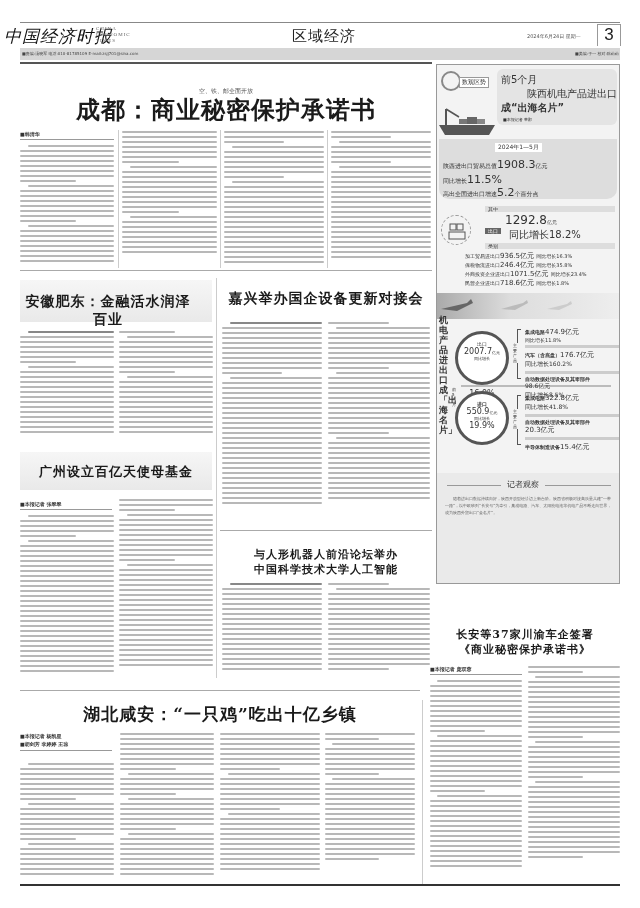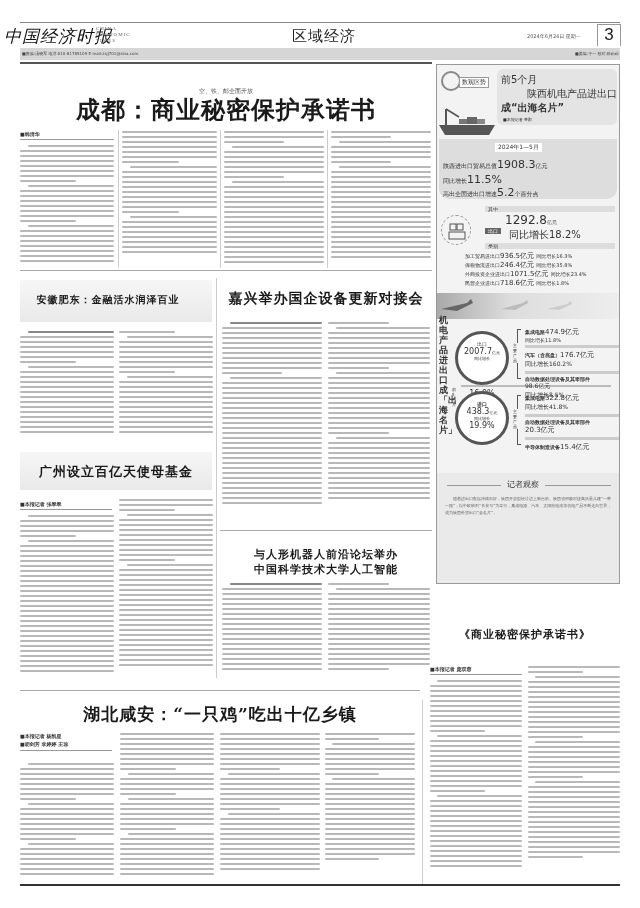--- a/index.html
+++ b/index.html
@@ -174,21 +174,21 @@
     <div class="tline"></div>
     <div class="tline"></div>
     <div class="tline"></div>
     <div class="tline"></div>
     <div class="tline"></div>
     <div class="tline"></div>
 </div>
 <div class="abs hrule" style="left:20px;top:270px;width:412px;"></div>
 
 <div class="abs gray-box" style="left:20px;top:280px;width:192px;height:42px;"></div>
-<div class="abs sub-headline" style="left:20px;top:293px;width:176px;font-size:10px;">安徽肥东：金融活水润泽百业</div>
+<div class="abs sub-headline" style="left:20px;top:293px;width:176px;font-size:14px;">安徽肥东：金融活水润泽百业</div>
 <div class="abs textcol" style="left:20px;top:331px;width:94px;height:105px;">
   <div class="tline indent" style="background:#888;"></div>
     <div class="tline"></div>
     <div class="tline"></div>
     <div class="tline"></div>
     <div class="tline"></div>
     <div class="tline"></div>
     <div class="tline short"></div>
   <div class="tline indent"></div>
     <div class="tline"></div>
@@ -622,21 +622,21 @@
   <div class="abs circle" style="left:18px;top:266px;width:54px;height:54px;">
     <div style="font-size:5px;margin-top:7px;">出口</div>
     <div style="font-size:8px;"><span>2007.7</span><span style="font-size:4px;">亿元</span></div>
     <div style="font-size:4px;">同比增长</div>
     <div style="font-size:8px;margin-top:28px;">16.9%</div>
   </div>
   <div class="abs" style="left:24px;top:320px;width:150px;height:2px;background:#bbb;"></div>
 
   <div class="abs circle" style="left:18px;top:326px;width:54px;height:54px;">
     <div style="font-size:5px;margin-top:7px;font-weight:bold;">进口</div>
-    <div style="font-size:8px;"><span>438.3</span><span style="font-size:4px;">亿元</span></div>
+    <div style="font-size:8px;"><span>550.9</span><span style="font-size:4px;">亿元</span></div>
     <div style="font-size:4px;">同比增长</div>
     <div style="font-size:8px;">19.9%</div>
   </div>
 
   <div class="abs" style="left:80px;top:264px;width:4px;height:50px;border:1px solid #555;border-right:none;"></div>
   <div class="abs ig-label" style="left:76px;top:278px;width:6px;font-size:4px;line-height:5px;white-space:normal;background:#f3f3f3;">主要产品</div>
   <div class="abs" style="left:88px;top:262px;width:94px;">
     <div class="ig-label" style="font-size:7px;"><span style="font-size:5px;font-weight:bold;">集成电路</span><span>474.9亿元</span></div>
     <div class="ig-label" style="font-size:5px;">同比增长11.8%</div>
     <div style="height:3px;background:#ccc;margin:2px 0;"></div>
@@ -660,20 +660,21 @@
     <div class="ig-label" style="font-size:7px;"><span style="font-size:5px;font-weight:bold;">半导体制造设备</span><span>15.4亿元</span></div>
   </div>
 
   <div class="abs" style="left:0;top:408px;width:184px;height:112px;background:#eaeaea;"></div>
   <div class="abs" style="left:10px;top:420px;width:164px;height:1px;background:#999;"></div>
   <div class="abs ig-label" style="left:64px;top:414px;font-size:8px;background:#eaeaea;padding:0 6px;">记者观察</div>
   <div class="abs" style="left:8px;top:430px;width:170px;font-size:4px;line-height:7px;color:#666;white-space:normal;font-family:'DejaVu Sans',sans-serif;text-indent:8px;">随着进出口数据持续向好，陕西开放型经济迈上新台阶。陕西省积极对接高质量共建“一带一路”，以中欧班列“长安号”为牵引，集成电路、汽车、太阳能电池等机电产品不断走向世界，成为陕西外贸出口“金名片”。</div>
 </div>
 
 <div class="abs sub-headline" style="left:430px;top:627px;width:190px;font-size:11px;line-height:15px;">
+  <div>长安等37家川渝车企签署</div>
   <div>《商业秘密保护承诺书》</div>
 </div>
 <div class="abs byline" style="left:430px;top:666px;">■本报记者  庞双蓉</div>
 <div class="abs byline-rule" style="left:430px;top:674px;width:92px;"></div>
 <div class="abs textcol" style="left:430px;top:680px;width:92px;height:200px;">
   <div class="tline indent"></div>
     <div class="tline"></div>
     <div class="tline"></div>
     <div class="tline"></div>
     <div class="tline"></div>

